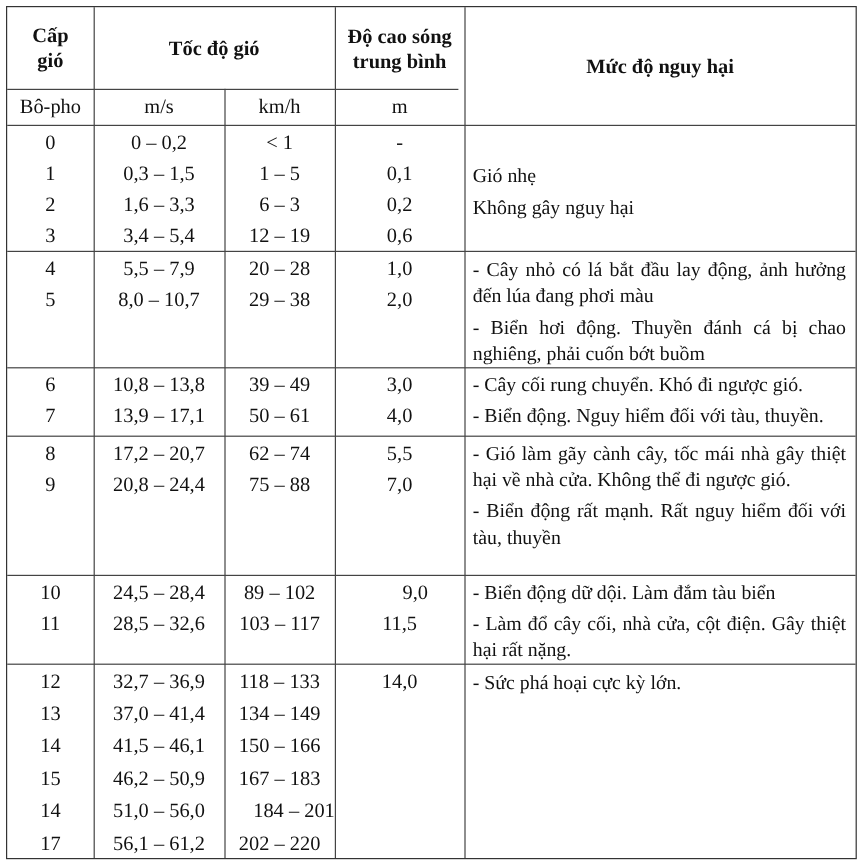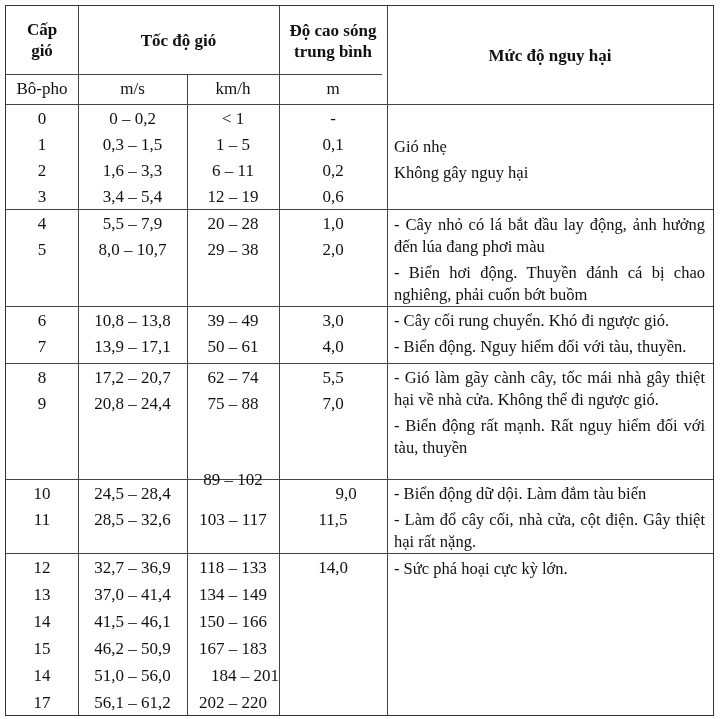--- a/index.html
+++ b/index.html
@@ -68,21 +68,21 @@
   </div>
   <div>
     <div class="num" style="left:0;width:72px;top:126px;">1</div>
     <div class="num" style="left:72px;width:109px;top:126px;">0,3 – 1,5</div>
     <div class="num" style="left:181px;width:92px;top:126px;">1 – 5</div>
     <div class="num" style="left:273px;width:108px;top:126px;">0,1</div>
   </div>
   <div>
     <div class="num" style="left:0;width:72px;top:152px;">2</div>
     <div class="num" style="left:72px;width:109px;top:152px;">1,6 – 3,3</div>
-    <div class="num" style="left:181px;width:92px;top:152px;">6 – 11</div>
+    <div class="num" style="left:181px;width:92px;top:152px;">6 – 3</div>
     <div class="num" style="left:273px;width:108px;top:152px;">0,2</div>
   </div>
   <div>
     <div class="num" style="left:0;width:72px;top:178px;">3</div>
     <div class="num" style="left:72px;width:109px;top:178px;">3,4 – 5,4</div>
     <div class="num" style="left:181px;width:92px;top:178px;">12 – 19</div>
     <div class="num" style="left:273px;width:108px;top:178px;">0,6</div>
   </div>
   <div class="desc" style="left:388px; right:8px; top:128px; line-height:26px;">
     <p style="margin:0;">Gió nhẹ</p>
@@ -136,21 +136,21 @@
     <div class="num" style="left:273px;width:108px;top:385px;">7,0</div>
   </div>
   <div class="desc" style="left:388px; right:8px; top:361px;">
     <p>- Gió làm gãy cành cây, tốc mái nhà gây thiệt hại về nhà cửa. Không thể đi ngược gió.</p>
     <p>- Biển động rất mạnh. Rất nguy hiểm đối với tàu, thuyền</p>
   </div>
 
   <div>
     <div class="num" style="left:0;width:72px;top:475px;">10</div>
     <div class="num" style="left:72px;width:109px;top:475px;">24,5 – 28,4</div>
-    <div class="num" style="left:181px;width:92px;top:461px;">89 – 102</div>
+    <div class="num" style="left:181px;width:92px;top:475px;">89 – 102</div>
     <div class="num" style="left:273px;width:108px;top:475px;margin-left:13px;">9,0</div>
   </div>
   <div>
     <div class="num" style="left:0;width:72px;top:501px;">11</div>
     <div class="num" style="left:72px;width:109px;top:501px;">28,5 – 32,6</div>
     <div class="num" style="left:181px;width:92px;top:501px;">103 – 117</div>
     <div class="num" style="left:273px;width:108px;top:501px;">11,5</div>
   </div>
   <div class="desc" style="left:388px; right:8px; top:477px;">
     <p>- Biển động dữ dội. Làm đắm tàu biển</p>

